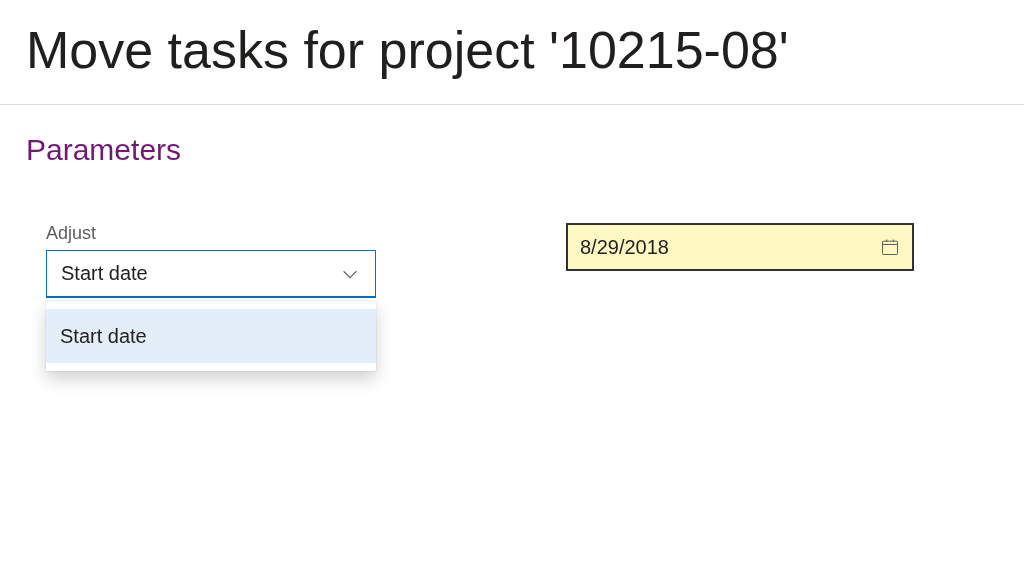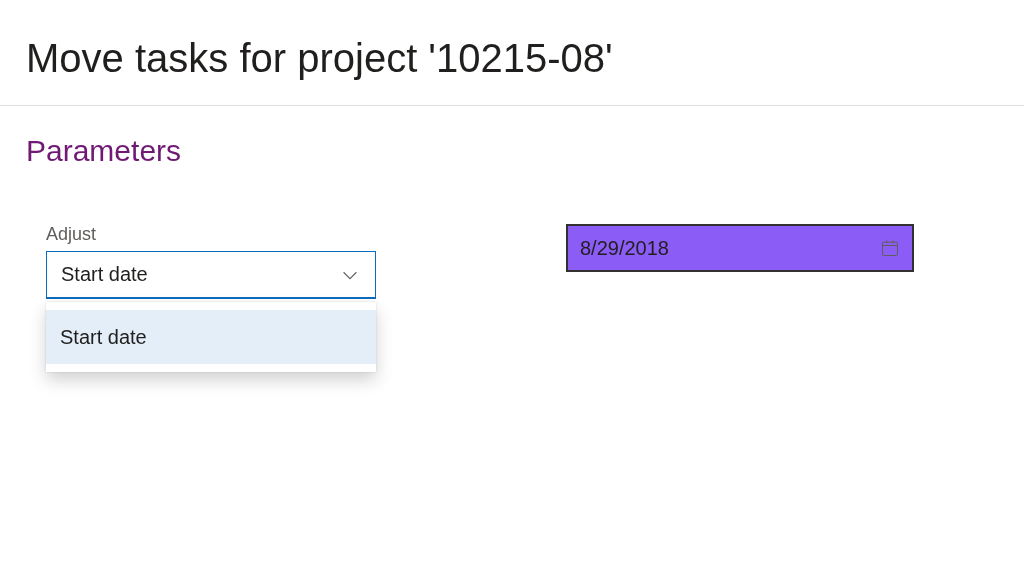--- a/index.html
+++ b/index.html
@@ -9,24 +9,24 @@
     }
     body {
       font-family: "Segoe UI", "Segoe UI Light", Arial, sans-serif;
       background: #ffffff;
       color: #323130;
       width: 1024px;
       height: 575px;
       padding: 0;
     }
     .page-title {
-      font-size: 40px;
+      font-size: 52px;
       font-weight: 300;
       color: #201f1e;
-      padding: 36px 26px 24px 26px;
+      padding: 20px 26px 24px 26px;
     }
     .divider {
       border: none;
       border-top: 1px solid #e1dfdd;
       margin: 0;
     }
     .section-heading {
       font-size: 30px;
       font-weight: 400;
       color: #701a75;
@@ -85,21 +85,21 @@
       color: #201f1e;
       cursor: pointer;
     }
     .dropdown-item.highlight {
       background: #e4eef8;
     }
     .date-box {
       width: 348px;
       height: 48px;
       border: 2px solid #323130;
-      background: #8b5cf6;
+      background: #fef9c3;
       display: flex;
       align-items: center;
       justify-content: space-between;
       padding: 0 12px;
       font-size: 20px;
       color: #201f1e;
     }
     .calendar-icon {
       color: #605e5c;
     }

